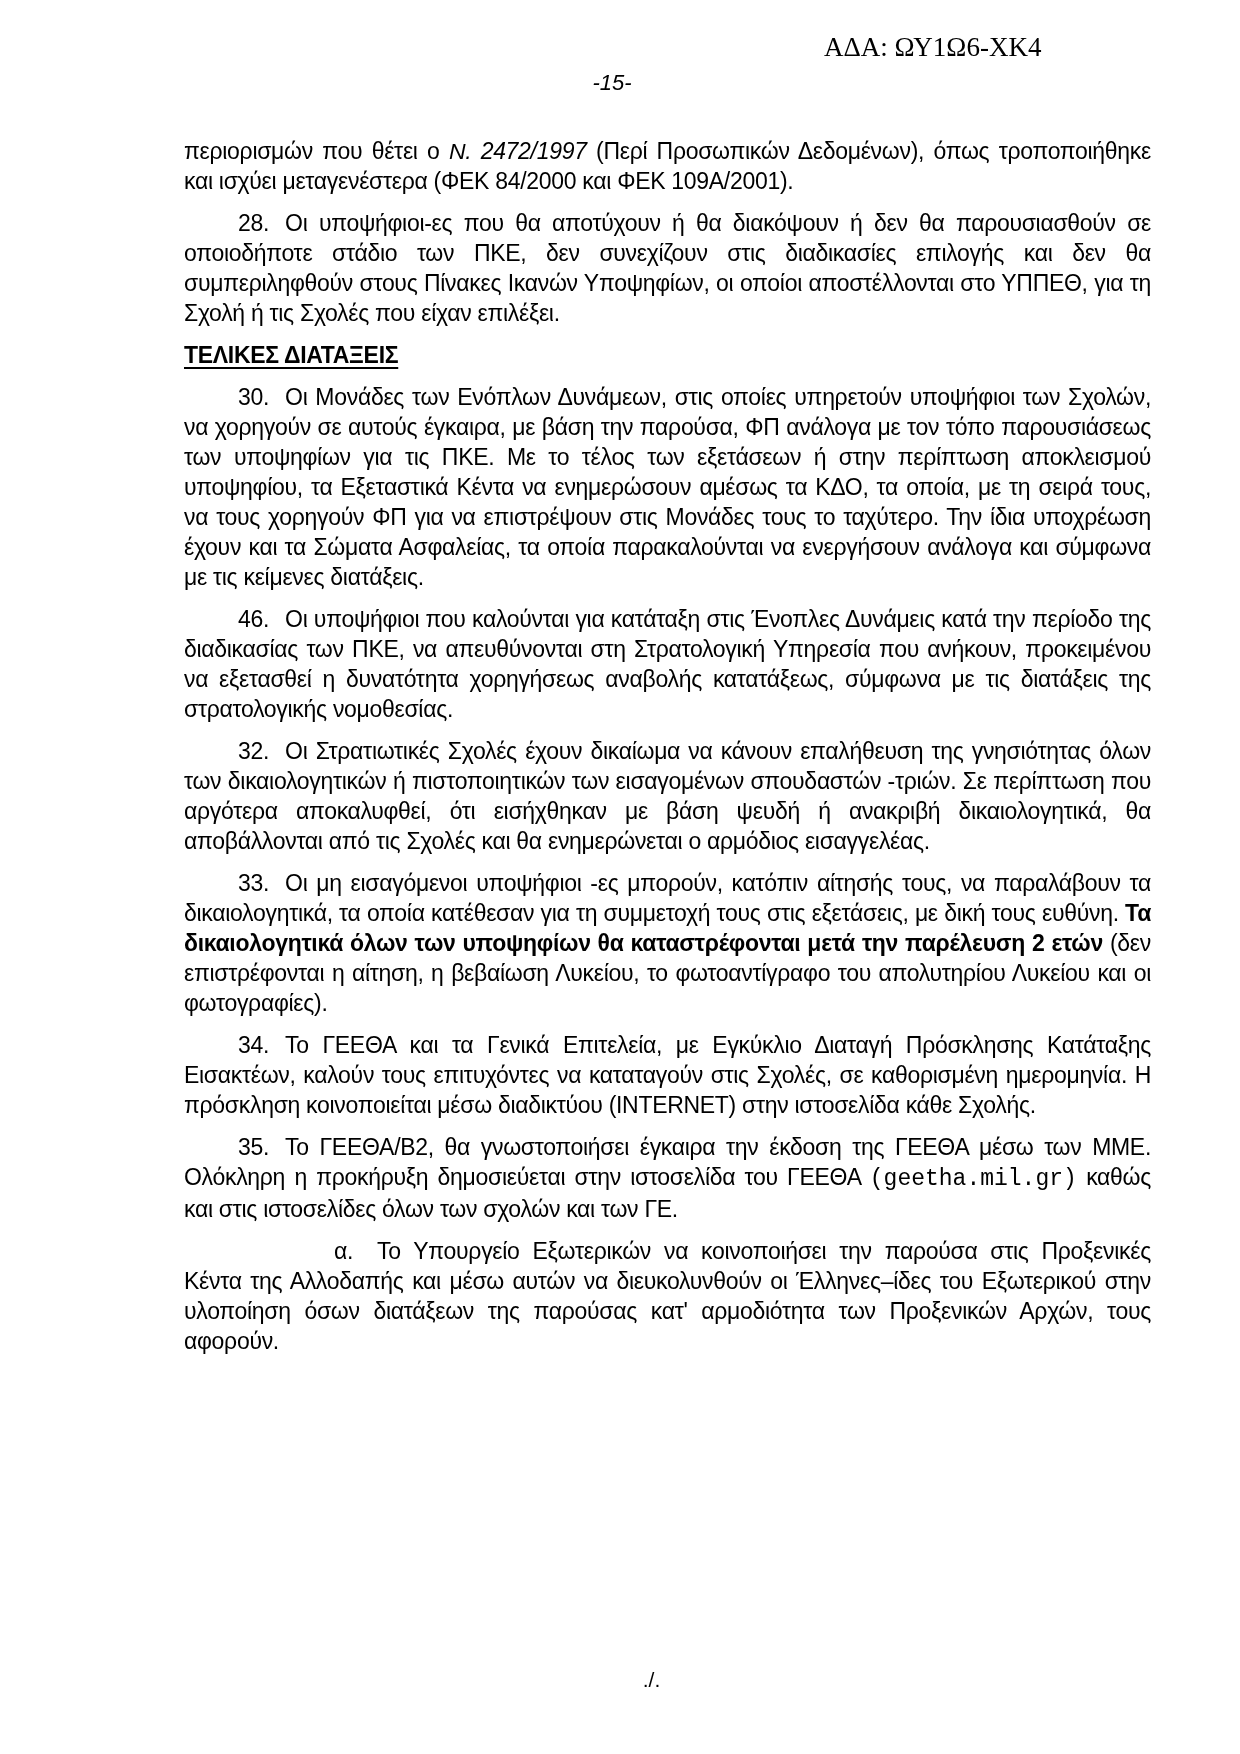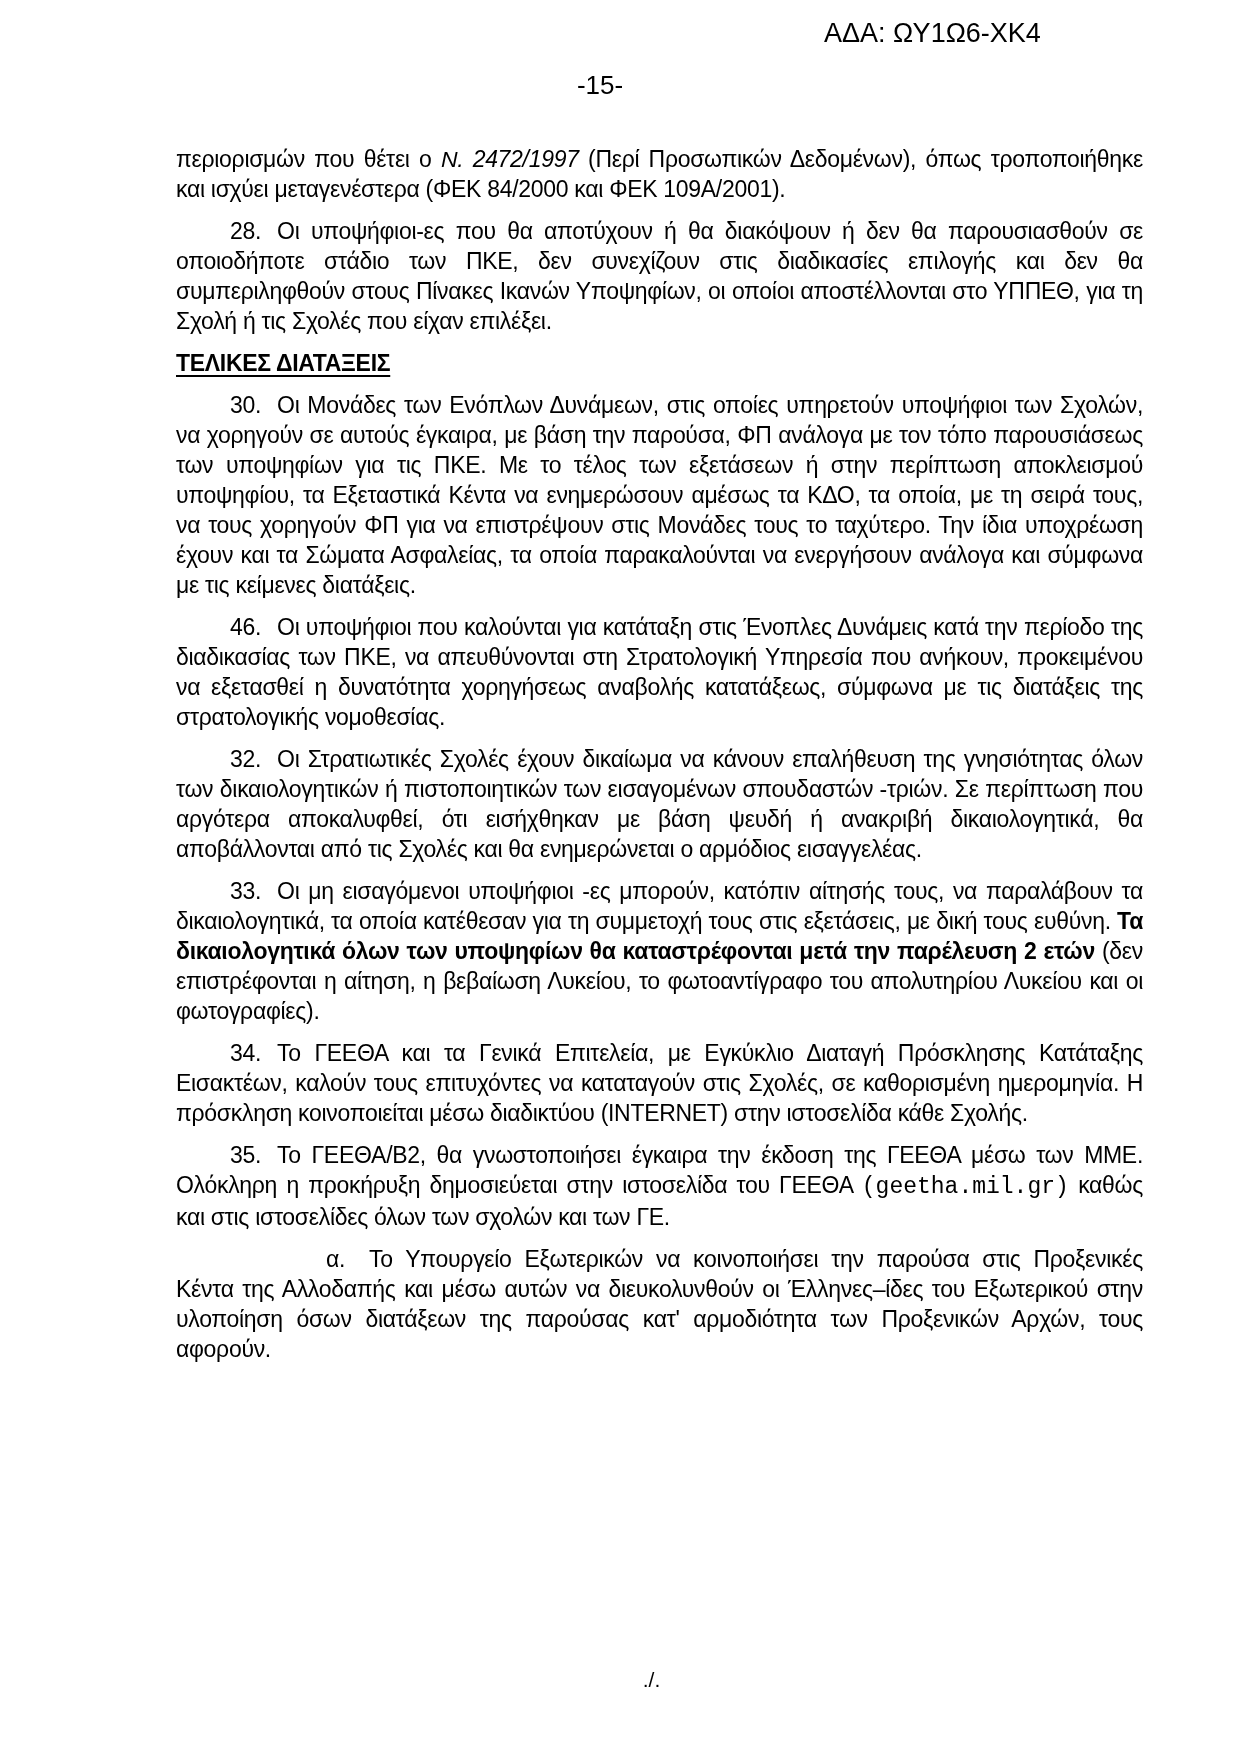--- a/index.html
+++ b/index.html
@@ -11,44 +11,45 @@
     position: relative;
     width: 1240px;
     height: 1754px;
     background: #ffffff;
     color: #000000;
     overflow: hidden;
     margin: 0 auto;
   }
   .ada {
     position: absolute;
-    top: 18px;
+    top: 32px;
     left: 824px;
     font-size: 27px;
     letter-spacing: 0;
     white-space: nowrap;
+    font-family: Liberation Serif, serif;
   }
   .pagenum {
     position: absolute;
     top: 70px;
-    left: 460px;
+    left: 472px;
     width: 280px;
     text-align: center;
-    font-size: 26px;
+    font-size: 22px;
+    font-style: italic;
   }
   .content {
     position: absolute;
     top: 136px;
-    left: 176px;
+    left: 184px;
     width: 967px;
     font-size: 23px;
     line-height: 30px;
     letter-spacing: -0.3px;
     text-align: justify;
-    margin-top: 8px;
   }
   .content p {
     margin: 0 0 12px 0;
     text-indent: 54px;
   }
   .content p.no-indent {
     text-indent: 0;
   }
   .content p.sub-indent {
     text-indent: 150px;

